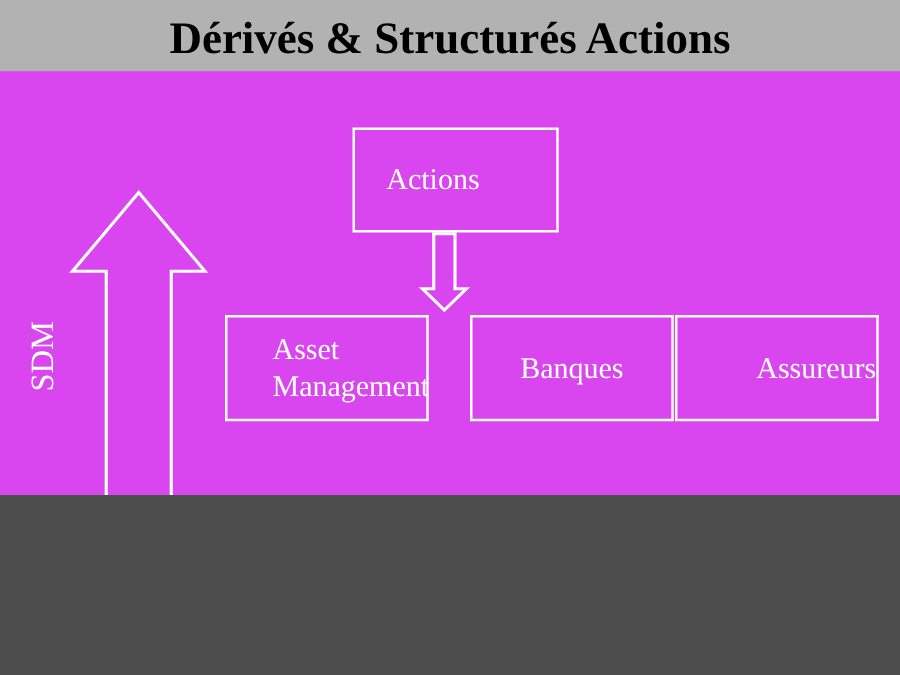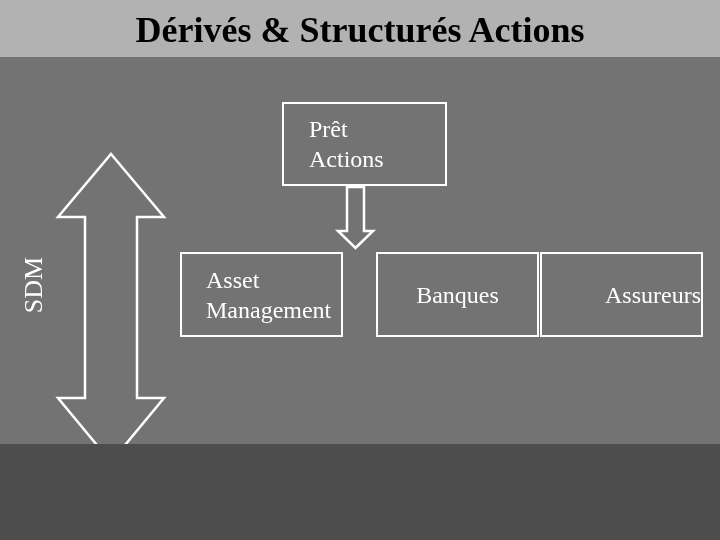--- a/index.html
+++ b/index.html
@@ -3,22 +3,22 @@
 <meta charset="utf-8">
 <style>
   html, body {
     margin: 0;
     padding: 0;
     background: #4d4d4d;
   }
   .slide {
     position: relative;
     width: 720px;
-    height: 444px;
-    background: #737373;
+    height: 396px;
+    background: #d946ef;
     overflow: hidden;
     font-family: "Liberation Serif", "DejaVu Serif", serif;
   }
   .title-band {
     position: absolute;
     left: 0; top: 0;
     width: 720px;
     height: 57px;
     background: #b2b2b2;
     display: flex;
@@ -78,21 +78,21 @@
   }
   .box span { display: block; }
   .box-loan {
     left: 282px; top: 102px;
     width: 165px; height: 84px;
     padding-left: 25px;
   }
   .box-asset {
     left: 180px; top: 252px;
     width: 163px; height: 85px;
-    padding-left: 24px;
+    padding-left: 36px;
   }
   .box-banques {
     left: 360px; top: 252px;
     width: 163px; height: 85px;
     text-align: center;
     margin-left: 16px;
   }
   .box-assureurs {
     left: 540px; top: 252px;
     width: 163px; height: 85px;
@@ -113,21 +113,20 @@
     <svg class="arrows" width="720" height="540" viewBox="0 0 720 540">
 
       <polygon points="111,154 164,217 137,217 137,398 164,398 111,462 58,398 85,398 85,217 58,217"></polygon>
 
       <polygon points="347,187 364,187 364,231 373,231 355.5,248 338,231 347,231"></polygon>
     </svg>
 
     <div class="sdm">SDM</div>
 
     <div class="box box-loan">
-      <span>Prêt</span>
       <span>Actions</span>
     </div>
 
     <div class="box box-asset">
       <span>Asset</span>
       <span>Management</span>
     </div>
 
     <div class="box box-banques">
       <span>Banques</span>

